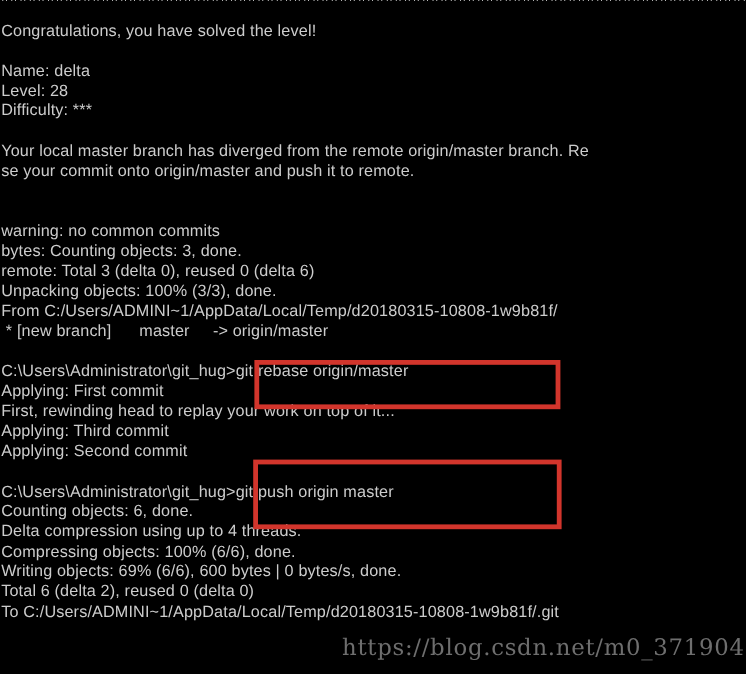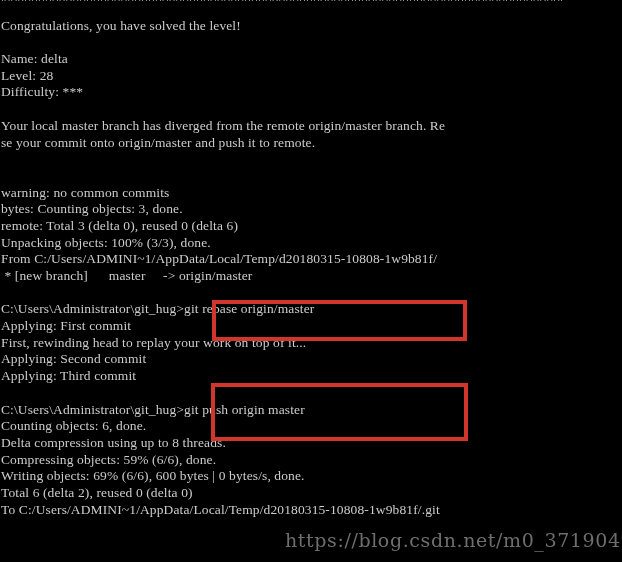--- a/index.html
+++ b/index.html
@@ -24,21 +24,21 @@
   }
   .term-lines {
     position: absolute;
     left: 0;
     top: 0;
     width: 622px;
     padding: 0;
     margin: 0;
   }
   .line {
-    font-family: Liberation Serif, serif;
+    font-family: Liberation Sans, sans-serif;
     font-size: 13.5px;
     line-height: 16.7px;
     height: 16.7px;
     color: #cccccc;
     white-space: pre;
     letter-spacing: 0.12px;
     padding-left: 1px;
     overflow: hidden;
   }
   .line.cn {
@@ -107,27 +107,27 @@
     <div class="line">warning: no common commits</div>
     <div class="line">bytes: Counting objects: 3, done.</div>
     <div class="line">remote: Total 3 (delta 0), reused 0 (delta 6)</div>
     <div class="line">Unpacking objects: 100% (3/3), done.</div>
     <div class="line">From C:/Users/ADMINI~1/AppData/Local/Temp/d20180315-10808-1w9b81f/</div>
     <div class="line"> * [new branch]      master     -&gt; origin/master</div>
     <div class="line"></div>
     <div class="line">C:\Users\Administrator\git_hug&gt;git rebase origin/master</div>
     <div class="line">Applying: First commit</div>
     <div class="line">First, rewinding head to replay your work on top of it...</div>
+    <div class="line">Applying: Third commit</div>
     <div class="line">Applying: Second commit</div>
-    <div class="line">Applying: Third commit</div>
     <div class="line"></div>
     <div class="line">C:\Users\Administrator\git_hug&gt;git push origin master</div>
     <div class="line">Counting objects: 6, done.</div>
-    <div class="line">Delta compression using up to 8 threads.</div>
-    <div class="line">Compressing objects: 59% (6/6), done.</div>
+    <div class="line">Delta compression using up to 4 threads.</div>
+    <div class="line">Compressing objects: 100% (6/6), done.</div>
     <div class="line">Writing objects: 69% (6/6), 600 bytes | 0 bytes/s, done.</div>
     <div class="line">Total 6 (delta 2), reused 0 (delta 0)</div>
     <div class="line">To C:/Users/ADMINI~1/AppData/Local/Temp/d20180315-10808-1w9b81f/.git</div>
     <div class="line"></div>
 
   </div>
 
   <div class="annot-box" id="annot-box-rebase"></div>
   <div class="annot-box" id="annot-box-push"></div>
 

